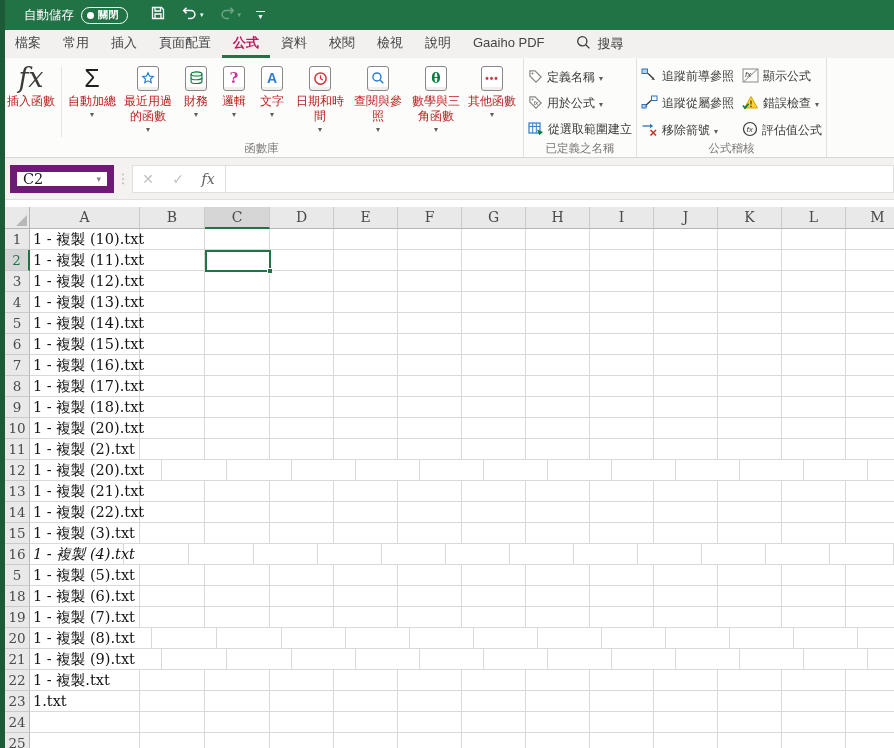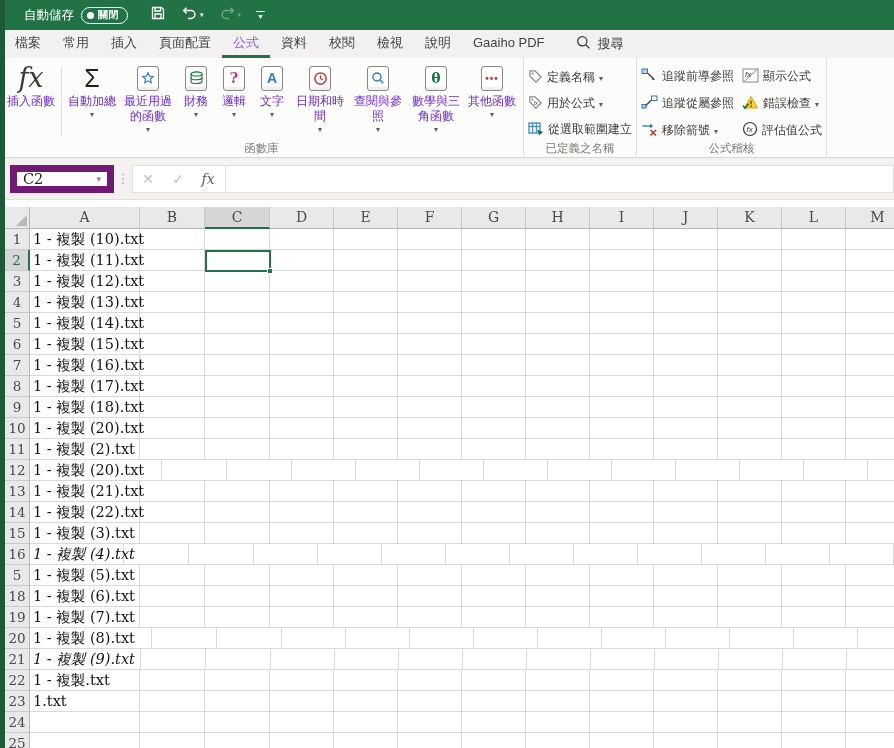--- a/index.html
+++ b/index.html
@@ -26,37 +26,37 @@
   .qat-btn.disabled { opacity:.35; }
   .qat-caret { font-size:7px; color:#fff; }
   .cq-bar { display:block; width:9px; border-top:1.6px solid #fff; margin:0 auto 2px; }
   .cq-chev { display:block; font-size:7px; line-height:6px; text-align:center; color:#fff; }
 
   
   .menubar { position:absolute; left:0; top:30px; width:894px; height:28px;
              background:#f3f1f0; display:flex; align-items:stretch; padding-left:4px; }
   .mtab { display:flex; align-items:center; padding:0 11px; font-size:13px;
           color:#444; border-bottom:3px solid transparent; white-space:nowrap; }
-  .mtab.active { color:#8b5cf6; border-bottom-color:#217346; font-weight:normal; }
+  .mtab.active { color:#be185d; border-bottom-color:#217346; font-weight:bold; }
   .msearch { display:flex; align-items:center; gap:7px; margin-left:20px;
              font-size:13px; color:#3b3a39; }
 
   
   .ribbon { position:absolute; left:0; top:58px; width:894px; height:100px;
             background:#fcfcfb; border-bottom:1px solid #d8d6d4;
             display:flex; overflow:hidden; }
   .rgroup { position:relative; display:flex; align-items:flex-start;
             padding:3px 4px 16px; border-right:1px solid #e3e1df; flex:0 0 auto; }
   .rgroup-label { position:absolute; bottom:1px; left:0; right:0; text-align:center;
                   font-size:11.5px; color:#7b7975; white-space:nowrap; }
   .vsep { width:1px; background:#e6e4e2; margin:6px 3px 4px; align-self:stretch; }
   .large-btn { display:flex; flex-direction:column; align-items:center;
                padding:1px 3px 0; min-width:38px; }
   .icon-area { height:32px; display:flex; align-items:center; justify-content:center; }
-  .lbl { font-size:12px; color:#6d28d9; text-align:center; line-height:15px; max-width:52px; }
+  .lbl { font-size:12px; color:#b91c1c; text-align:center; line-height:15px; max-width:52px; }
   .caret { font-size:8px; color:#605e5c; line-height:9px; margin-top:1px; }
   .small-stack { display:flex; flex-direction:column; gap:3px; padding-top:5px; }
   .small-btn { display:flex; align-items:center; gap:4px; font-size:12px;
                color:#3b3a39; height:23px; white-space:nowrap; }
   .small-grid { display:grid; grid-template-rows:repeat(3,27px); grid-auto-flow:column;
                 column-gap:8px; padding-top:4px; }
   .fx-big { font-family:"DejaVu Serif", serif; font-style:italic; font-size:27px;
             color:#3b3a39; line-height:28px; }
   .sigma { font-size:25px; color:#201f1e; line-height:26px; }
   .book { width:22px; height:25px; border:1.5px solid #8a8886; border-radius:3px;
@@ -728,21 +728,21 @@
         <div class="gcell" style="width: 64px;"></div>
         <div class="gcell" style="width: 64px;"></div>
         <div class="gcell" style="width: 64px;"></div>
         <div class="gcell" style="width: 64px;"></div>
         <div class="gcell" style="width: 64px;"></div>
         <div class="gcell" style="width: 64px;"></div>
         <div class="gcell" style="width: 64px;"></div>
       </div>
       <div class="grow">
         <div class="grhead">21</div>
-        <div class="gcell" style="width: 111px; font-style: italic;">1 - 複製 (9).txt</div>
+        <div class="gcell" style="width: 132px;">1 - 複製 (9).txt</div>
         <div class="gcell" style="width: 65px;"></div>
         <div class="gcell" style="width: 65px;"></div>
         <div class="gcell" style="width: 64px;"></div>
         <div class="gcell" style="width: 64px;"></div>
         <div class="gcell" style="width: 64px;"></div>
         <div class="gcell" style="width: 64px;"></div>
         <div class="gcell" style="width: 64px;"></div>
         <div class="gcell" style="width: 64px;"></div>
         <div class="gcell" style="width: 64px;"></div>
         <div class="gcell" style="width: 64px;"></div>

